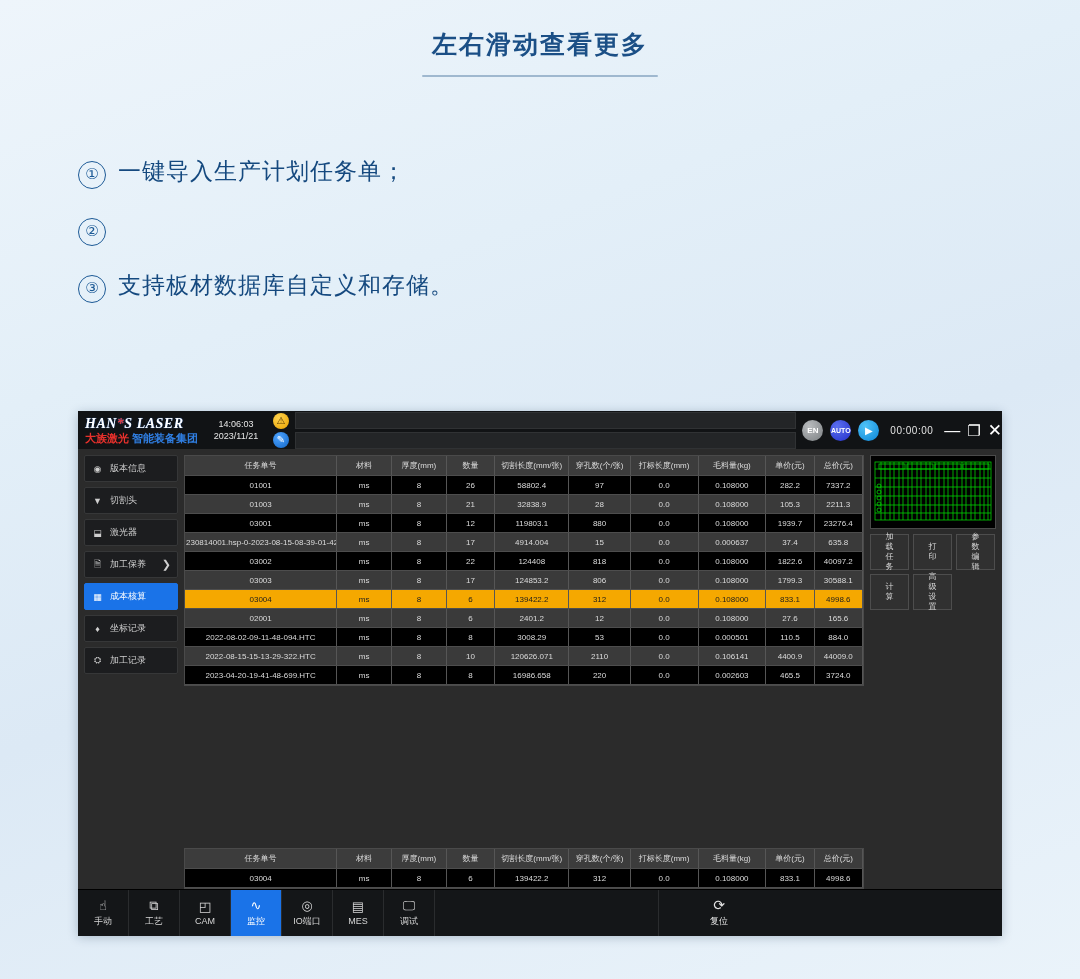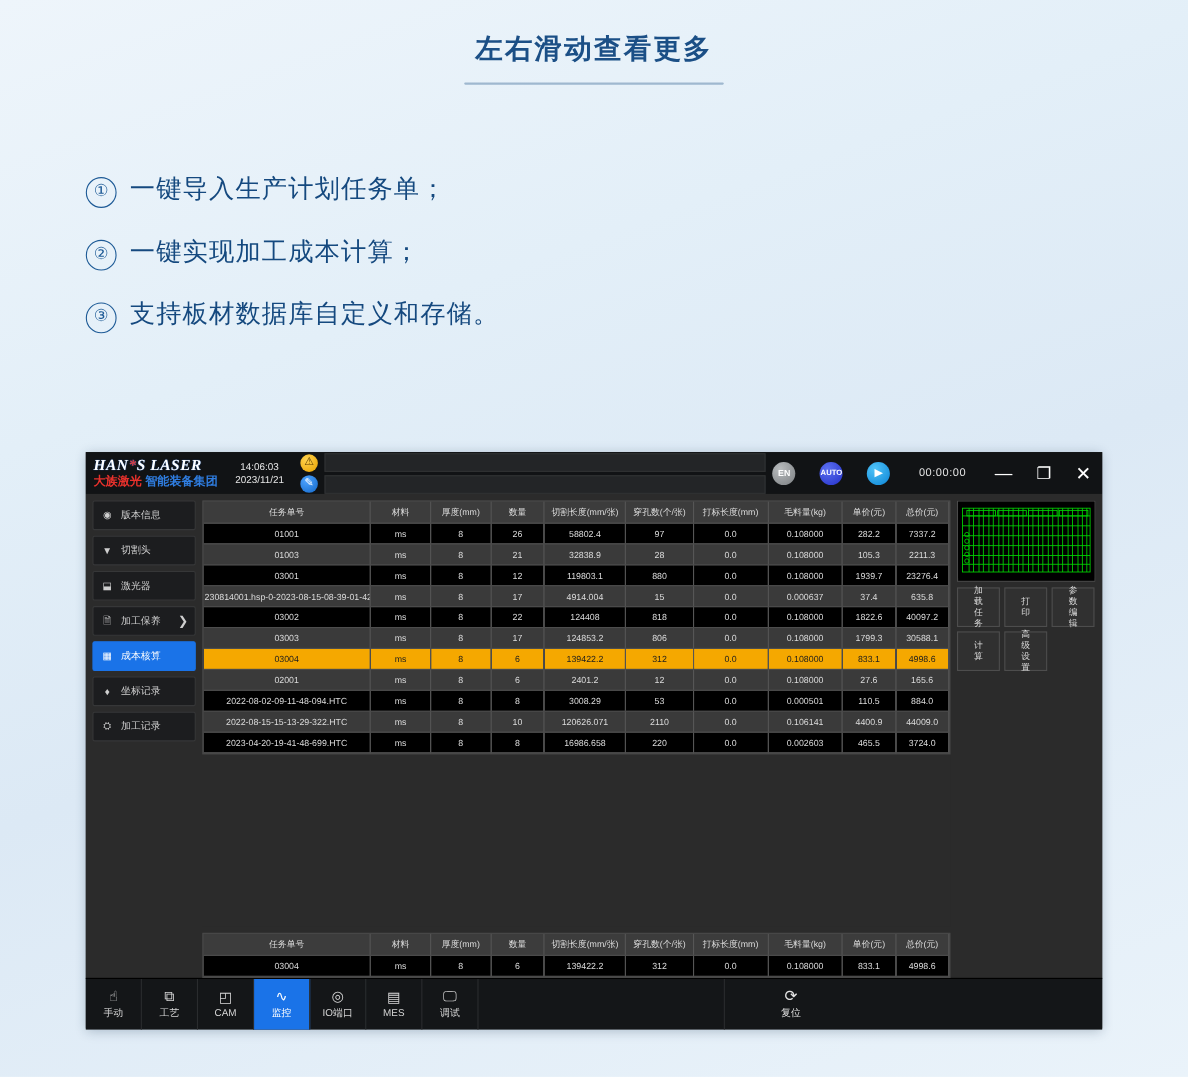--- a/index.html
+++ b/index.html
@@ -55,21 +55,21 @@
   .clock{
     width:62px;text-align:center;color:#e6e6e6;font-size:9px;line-height:12px;
     font-family:"Liberation Sans","DejaVu Sans",sans-serif;
   }
   .statusicons{display:flex;flex-direction:column;gap:3px;margin-left:6px;}
   .sicon{width:16px;height:16px;border-radius:50%;display:flex;align-items:center;justify-content:center;font-size:10px;color:#fff;}
   .sicon.warn{background:radial-gradient(circle at 35% 30%,#ffd24d,#e8a200);color:#5a3b00;}
   .sicon.info{background:radial-gradient(circle at 35% 30%,#4da3ff,#1267c8);}
   .msgfields{flex:1;display:flex;flex-direction:column;gap:3px;padding:0 6px;}
   .msgfield{height:15px;background:#232527;border:1px solid #303234;}
-  .rightgroup{display:flex;align-items:center;gap:22px;padding-right:10px;}
+  .rightgroup{display:flex;align-items:center;gap:7px;}
   .rbtn{width:21px;height:21px;border-radius:50%;display:flex;align-items:center;justify-content:center;
         font-size:8px;font-weight:700;color:#fff;}
   .rbtn.en{background:radial-gradient(circle at 35% 30%,#b9bcbe,#7b7f82);}
   .rbtn.auto{background:radial-gradient(circle at 35% 30%,#5b6ff0,#2430c9);font-size:7px;}
   .rbtn.play{background:radial-gradient(circle at 35% 30%,#4fc3f7,#0b84d6);font-size:10px;}
   .timer{color:#e2e2e2;font-size:10px;letter-spacing:.5px;margin:0 4px;}
   .wbtn{color:#fff;font-size:15px;line-height:15px;cursor:default;}
   .wbtn.min{font-size:16px;}
   .wbtn.close{font-size:17px;font-weight:700;}
 
@@ -134,21 +134,20 @@
     <div class="banner-rule"></div>
   </div>
 
   <div class="content">
     <div class="num-line">
       <span class="circ-num">①</span>
       <span class="num-text">一键导入生产计划任务单；</span>
     </div>
     <div class="num-line">
       <span class="circ-num">②</span>
-      <span class="num-text">一键实现加工成本计算；</span>
     </div>
     <div class="num-line">
       <span class="circ-num">③</span>
       <span class="num-text">支持板材数据库自定义和存储。</span>
     </div>
   </div>
 
   <div class="app">
 
     <div class="titlebar">

